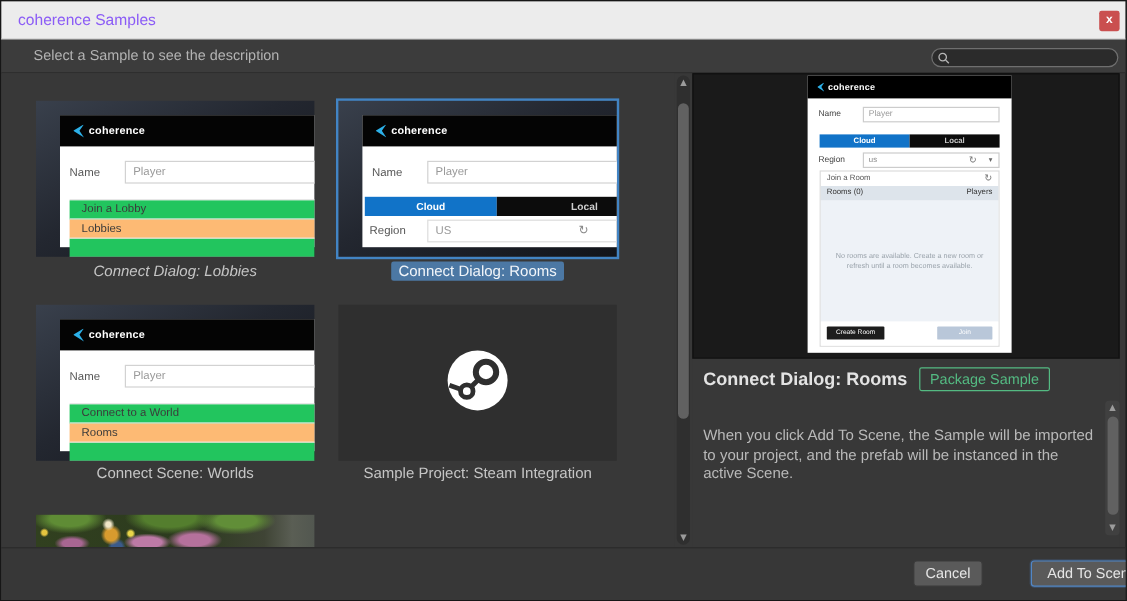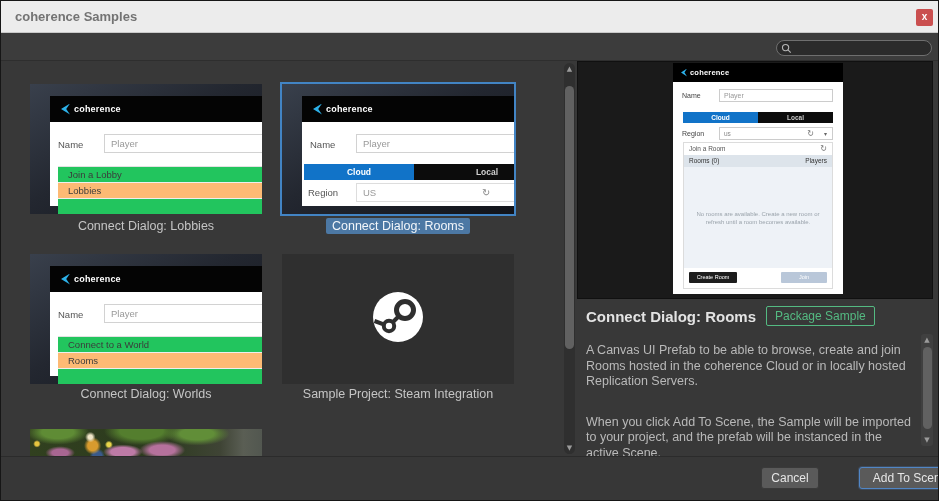--- a/index.html
+++ b/index.html
@@ -2,21 +2,21 @@
 <html><head>
 <meta charset="utf-8">
 <style>
   * { margin:0; padding:0; box-sizing:border-box; }
   html,body { width:939px; height:501px; background:#2a2a2a; }
   body { font-family:"Liberation Sans","DejaVu Sans",sans-serif; }
   #window { position:relative; width:939px; height:501px; background:#383838; overflow:hidden; border:1px solid #161616; }
 
   
   .titlebar { position:absolute; left:0; top:0; width:100%; height:32px; background:#ececec; border-bottom:1px solid #c9c9c9; }
-  .titlebar .title { position:absolute; left:14px; top:0; line-height:31px; font-size:13px; color:#737373;font-weight:bold; }
+  .titlebar .title { position:absolute; left:14px; top:0; line-height:31px; font-size:13px; color:#8b5cf6; }
   .close-btn { position:absolute; right:5px; top:8px; width:17px; height:17px; background:#ca4f4f; color:#fff;
     font-size:10px; font-weight:bold; text-align:center; line-height:16px; border-radius:2px; cursor:default; }
 
   
   .toolbar { position:absolute; left:0; top:32px; width:100%; height:28px; background:#3c3c3c; border-bottom:1px solid #2e2e2e; }
   .toolbar .hint { position:absolute; left:27px; top:0; line-height:27px; font-size:12px; color:#b3b3b3; }
   .searchbox { position:absolute; left:775px; top:7px; width:156px; height:16px; background:#2b2b2b;
     border:1px solid #6f6f6f; border-radius:8px; display:flex; align-items:center; padding-left:4px; }
   .searchbox svg { display:block; }
 
@@ -104,40 +104,41 @@
   .pv-btn { position:absolute; top:4px; height:11px; border-radius:1px; font-size:5.5px; color:#fff; text-align:center; line-height:11px; }
   .pv-btn.create { left:5px; width:48px; background:#1d1d1d; }
   .pv-btn.join { right:5px; width:46px; background:#b9c7d9; }
 
   
   .detail { position:absolute; left:576px; top:298px; width:356px; height:157px; background:#383838; }
   .detail-titlerow { position:absolute; left:9px; top:7px; display:flex; align-items:center; gap:10px; }
   .detail-title { font-size:15px; font-weight:bold; color:#e3e3e3; }
   .badge { border:1px solid #54ba82; color:#54ba82; font-size:12px; padding:2px 8px; border-radius:2px; }
   .detail-desc { position:absolute; left:9px; top:44px; width:332px; font-size:12.5px; color:#b9b9b9; line-height:15.5px; }
-  .detail-desc .p2 { margin-top:25px; }
+  .detail-desc .p2 { margin-top:13px; }
 
   
   .footer { position:absolute; left:0; top:455px; width:100%; height:46px; background:#373737; border-top:1px solid #2b2b2b; }
   .btn { position:absolute; top:10px; height:22px; background:#5a5a5a; border:1px solid #3a3a3a; border-radius:3px;
     color:#e6e6e6; font-size:12px; text-align:center; line-height:20px; }
   .btn.cancel { left:760px; width:58px; }
   .btn.add { left:858px; width:102px; border:1px solid #5186c5; box-shadow:0 0 0 1px rgba(80,130,200,.25); }
 </style>
 </head>
 <body>
 
 <div id="window">
 
   <div class="titlebar">
     <div class="title">coherence Samples</div>
     <div class="close-btn">x</div>
   </div>
 
   <div class="toolbar">
+    <div class="hint">Select a Sample to see the description</div>
     <div class="searchbox">
       <span>
         <svg width="11" height="11" viewBox="0 0 12 12">
             <circle cx="5" cy="5" r="3.4" fill="none" stroke="#b5b5b5" stroke-width="1.2"></circle>
             <line x1="7.6" y1="7.6" x2="10.6" y2="10.6" stroke="#b5b5b5" stroke-width="1.2"></line>
           </svg>
       </span>
     </div>
   </div>
 
@@ -151,21 +152,21 @@
         </div>
         <div class="mini-name-label">Name</div>
         <div class="mini-input">Player</div>
         <div class="mini-menu">
           <div class="mini-row">Join a Lobby</div>
           <div class="mini-row alt">Lobbies</div>
           <div class="mini-row"></div>
         </div>
       </div>
     </div>
-    <div class="thumb-label" style="left:29px; top:157px;">
+    <div class="thumb-label" style="left:29px; top:157px;font-style:italic;">
       <span>Connect Dialog: Lobbies</span>
     </div>
 
     <div class="thumb selected" style="left:281px; top:23px;">
       <div class="mini">
         <div class="mini-header">
           <span class="logo-mark"></span>
           <span class="logo-text">coherence</span>
         </div>
         <div class="mini-name-label">Name</div>
@@ -194,21 +195,21 @@
         <div class="mini-name-label">Name</div>
         <div class="mini-input">Player</div>
         <div class="mini-menu">
           <div class="mini-row">Connect to a World</div>
           <div class="mini-row alt">Rooms</div>
           <div class="mini-row"></div>
         </div>
       </div>
     </div>
     <div class="thumb-label" style="left:29px; top:325px;">
-      <span>Connect Dialog: Worlds</span>
+      <span>Connect Scene: Worlds</span>
     </div>
 
     <div class="thumb steam" style="left:281px; top:193px;">
       <span>
         <svg width="52" height="52" viewBox="0 0 52 52">
           <circle cx="26" cy="26" r="25" fill="#ffffff"></circle>
           <circle cx="33" cy="19" r="8.5" fill="none" stroke="#2f2f2f" stroke-width="5"></circle>
           <circle cx="17" cy="35" r="5.2" fill="none" stroke="#2f2f2f" stroke-width="4"></circle>
           <line x1="21.5" y1="30.5" x2="27" y2="25" stroke="#2f2f2f" stroke-width="4"></line>
           <line x1="2.5" y1="30" x2="13" y2="33.8" stroke="#2f2f2f" stroke-width="4"></line>
@@ -266,21 +267,20 @@
       </div>
     </div>
   </div>
 
   <div class="detail">
     <div class="detail-titlerow">
       <span class="detail-title">Connect Dialog: Rooms</span>
       <span class="badge">Package Sample</span>
     </div>
     <div class="detail-desc">
-      <div class="p1">A Canvas UI Prefab to be able to browse, create and join Rooms hosted in the coherence Cloud or in locally hosted Replication Servers.</div>
       <div class="p2">When you click Add To Scene, the Sample will be imported to your project, and the prefab will be instanced in the active Scene.</div>
     </div>
   </div>
 
   <div class="vscroll" id="desc-scroll">
     <div class="arrow" style="top:2px;">▲</div>
     <div class="thumb-bar"></div>
     <div class="arrow" style="bottom:2px;">▼</div>
   </div>
 

